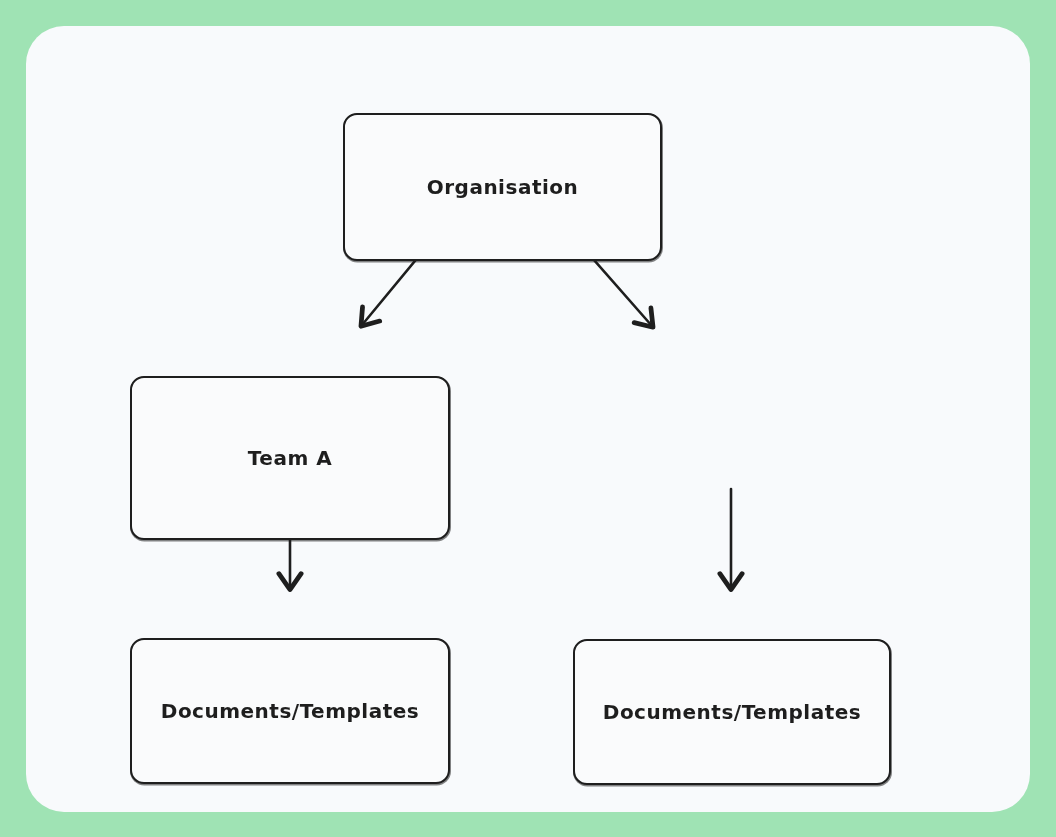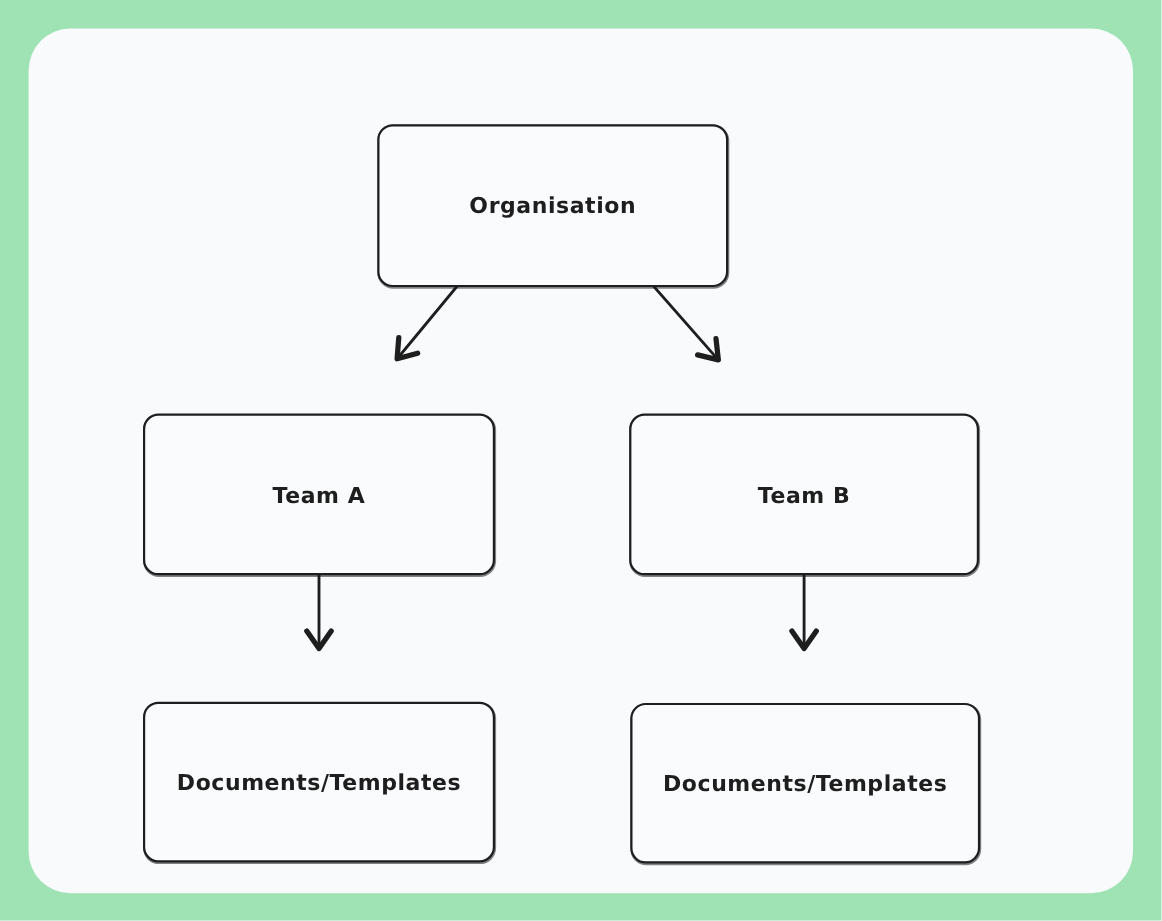--- a/index.html
+++ b/index.html
@@ -48,21 +48,21 @@
   }
   .node-label {
     color: #1e1e1e;
     font-weight: 700;
     font-size: 20px;
     letter-spacing: 0.5px;
     white-space: nowrap;
     user-select: none;
   }
   #node-organisation { left: 343px; top: 77px;  width: 319px; height: 148px; }
-  #node-team-a       { left: 130px; top: 340px; width: 320px; height: 147px; }
+  #node-team-a       { left: 130px; top: 340px; width: 320px; height: 164px; }
   #node-team-b       { left: 572px; top: 340px; width: 318px; height: 147px; }
   #node-docs-a       { left: 130px; top: 602px; width: 320px; height: 146px; }
   #node-docs-b       { left: 573px; top: 603px; width: 318px; height: 146px; }
 </style>
 </head>
 <body>
 
 <div class="stage">
 
   <div class="frame" style="background: rgb(159, 227, 180);"></div>
@@ -81,23 +81,20 @@
   </svg>
 
   <div class="node" id="node-organisation" style="background: rgb(250, 251, 252); border-color: rgb(30, 30, 30);">
     <span class="node-label">Organisation</span>
   </div>
 
   <div class="node" id="node-team-a" style="background: rgb(250, 251, 252); border-color: rgb(30, 30, 30);">
     <span class="node-label">Team A</span>
   </div>
 
-  <div class="node" id="node-team-b" style="background: rgb(250, 251, 252); border-color: rgb(30, 30, 30);">
-    <span class="node-label">Team B</span>
-  </div>
 
   <div class="node" id="node-docs-a" style="background: rgb(250, 251, 252); border-color: rgb(30, 30, 30);">
     <span class="node-label">Documents/Templates</span>
   </div>
 
   <div class="node" id="node-docs-b" style="background: rgb(250, 251, 252); border-color: rgb(30, 30, 30);">
     <span class="node-label">Documents/Templates</span>
   </div>
 
 </div>

